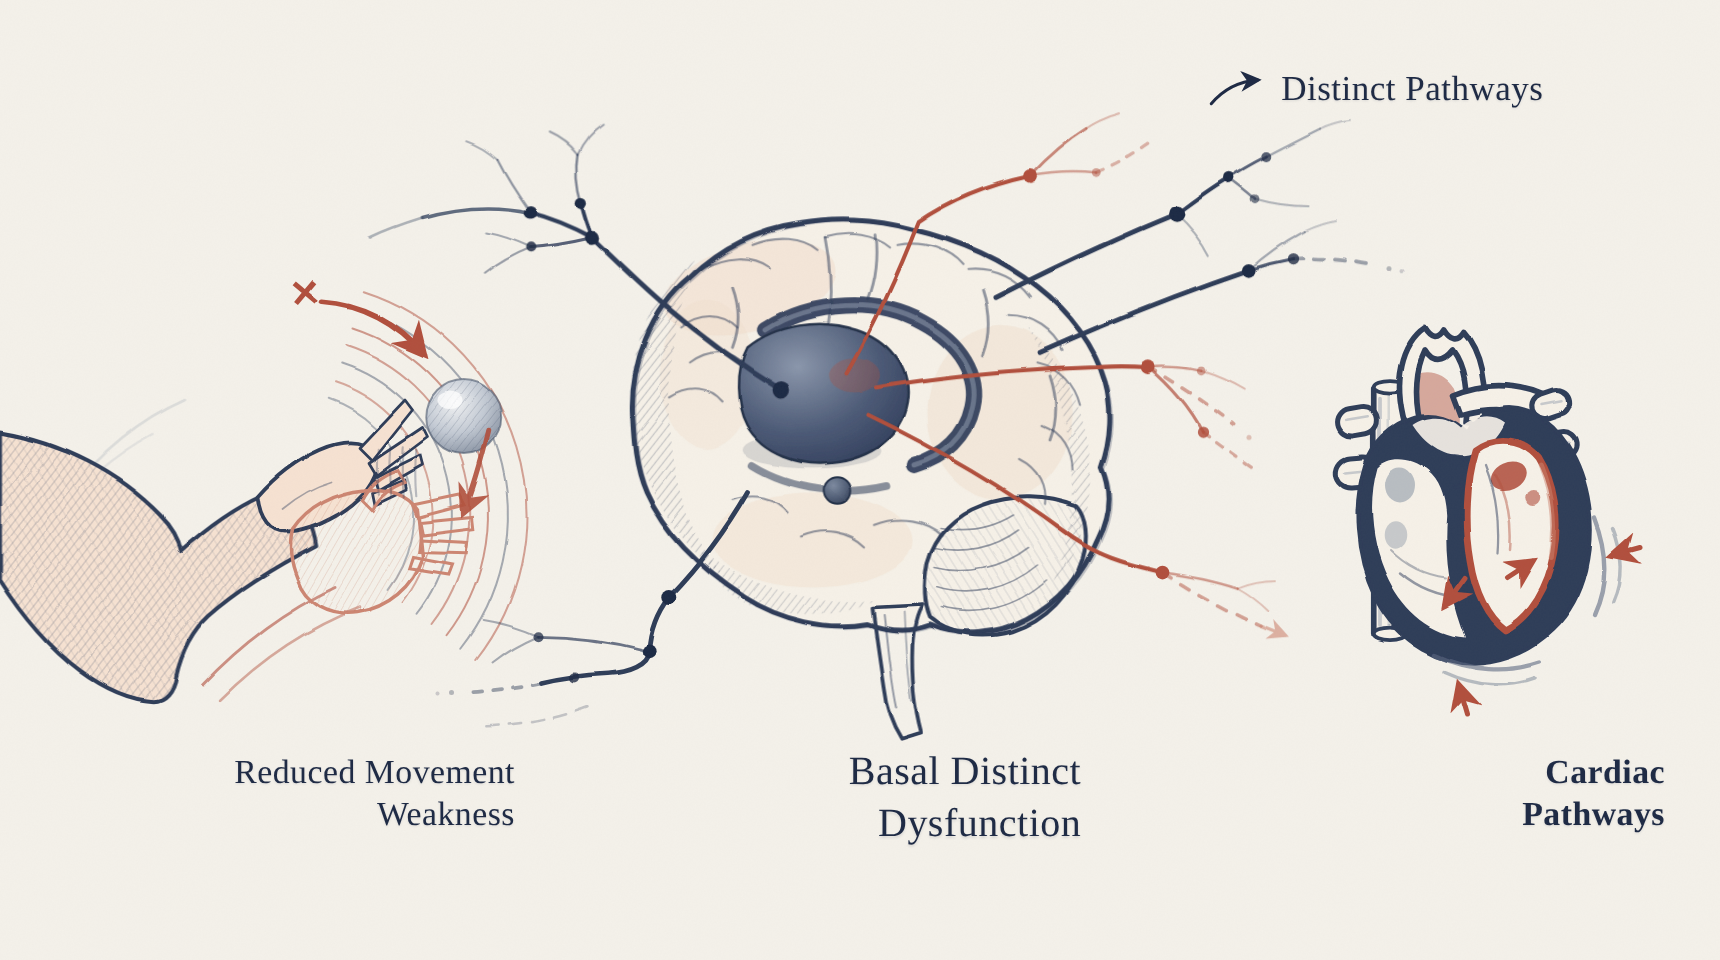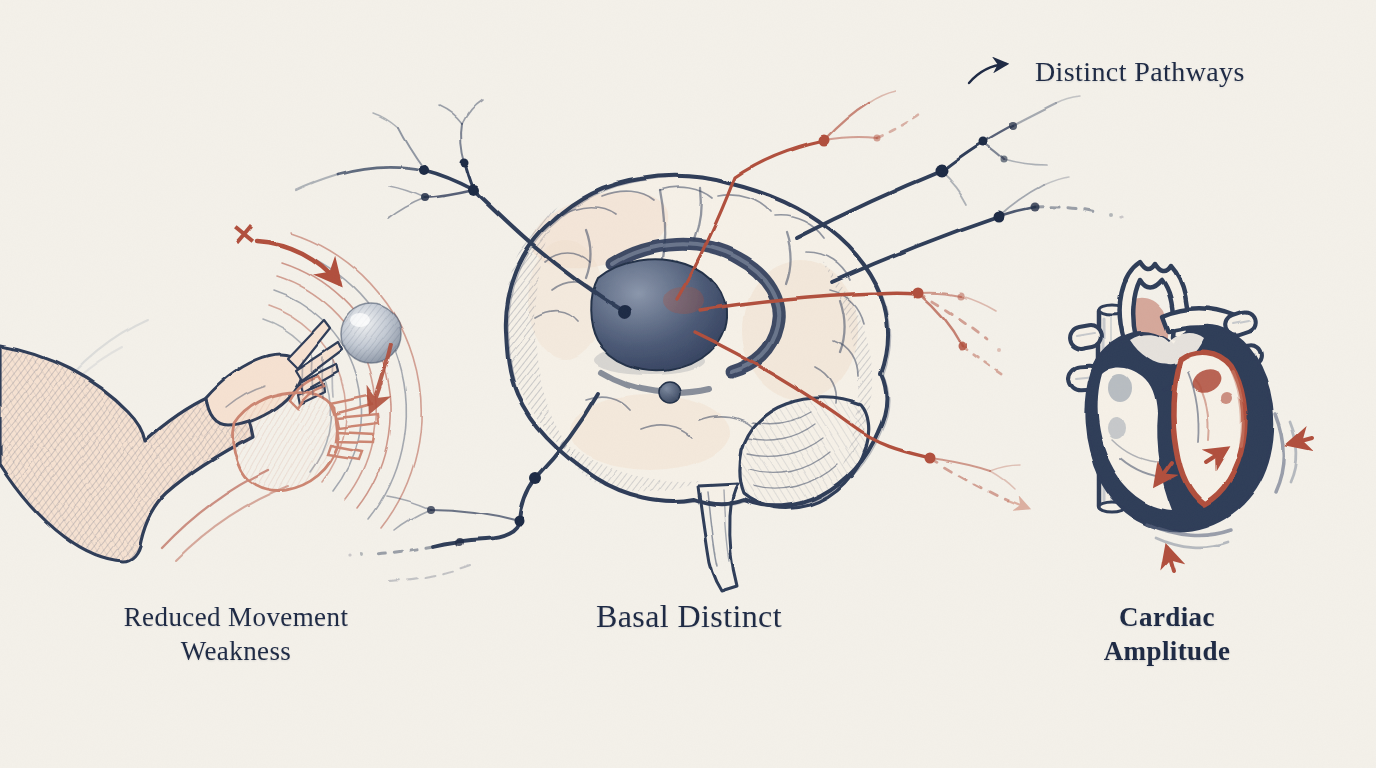--- a/index.html
+++ b/index.html
@@ -3,25 +3,25 @@
 <meta charset="utf-8">
 <title>Basal Ganglia Dysfunction</title>
 <style>
   html,body{margin:0;padding:0;background:#ddd;}
   .stage{position:relative;width:1376px;height:768px;margin:0 auto;overflow:hidden;
          background:var(--background,#f4f1ea);}
   .stage svg{position:absolute;inset:0;display:block;}
   .label{position:absolute;font-family:"Liberation Serif","DejaVu Serif",serif;
          color:var(--text,#1f2b45);text-align:center;letter-spacing:.4px;
          text-shadow:0 1px 2px rgba(31,43,69,.12);}
-  .label .l1,.label .l2{display:block;}
+  .label .l1,.label .l2{display:block;text-align:right;}
   .lbl-left{left:60px;top:600px;width:352px;font-size:27px;line-height:34px;}
   .lbl-center{left:513px;top:595px;width:352px;font-size:32px;line-height:42px;}
   .lbl-right{left:1002px;top:600px;width:330px;font-size:27px;line-height:34px;font-weight:bold;}
-  .lbl-pathways{left:966px;top:56px;display:flex;align-items:center;gap:23px;font-size:28px;}
+  .lbl-pathways{left:966px;top:56px;display:flex;align-items:center;gap:13px;font-size:28px;}
   .lbl-pathways svg{position:static;}
   
   .sn{stroke:var(--ink-navy,#2e3c59);fill:none;stroke-linecap:round;stroke-linejoin:round;}
   .sr{stroke:var(--ink-red,#b14f3c);fill:none;stroke-linecap:round;stroke-linejoin:round;}
   .ssal{stroke:var(--ink-salmon,#cd8672);fill:none;stroke-linecap:round;}
   .sgray{stroke:var(--gray-shade,#98a2af);fill:none;stroke-linecap:round;}
   .fnavy{fill:var(--ink-navy,#2e3c59);}
   .fnd{fill:var(--navy-dark,#1f2b45);}
   .fred{fill:var(--ink-red,#b14f3c);}
   .fsal{fill:var(--ink-salmon,#cd8672);}
@@ -398,20 +398,21 @@
   <span>Distinct Pathways</span>
 </div>
 
 <div class="label lbl-left">
   <span class="l1">Reduced Movement</span>
   <span class="l2">Weakness</span>
 </div>
 
 <div class="label lbl-center">
   <span class="l1">Basal Distinct</span>
+  <span class="l2">Dysfunction</span>
 </div>
 
 <div class="label lbl-right">
   <span class="l1">Cardiac</span>
-  <span class="l2">Amplitude</span>
+  <span class="l2">Pathways</span>
 </div>
 
 </div>
 
 </body></html>

